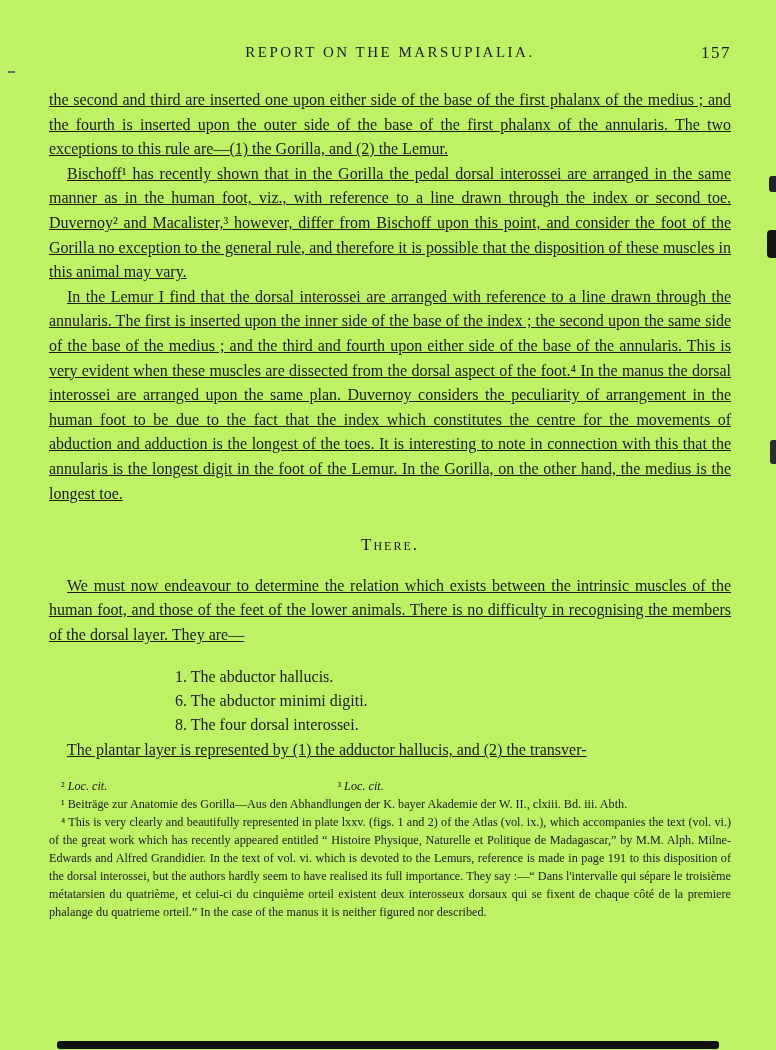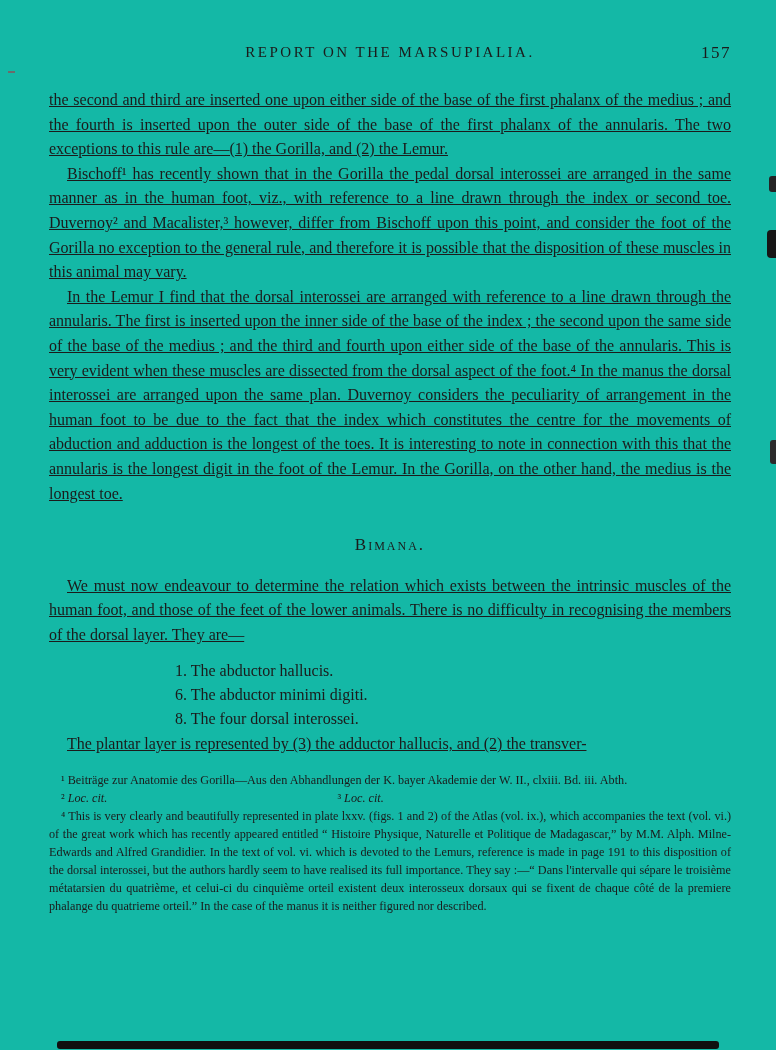--- a/index.html
+++ b/index.html
@@ -4,21 +4,21 @@
 <style>
   html, body { margin: 0; padding: 0; }
   body {
     width: 776px; height: 1050px;
     background: #f1efe9;
     font-family: "Liberation Serif", "DejaVu Serif", serif;
   }
   .page {
     position: relative;
     width: 776px; height: 1050px;
-    background: #14b8a6;
+    background: #bef264;
     overflow: hidden;
     color: #1b1b1b;
   }
   .content { position: absolute; left: 49px; top: 44px; width: 682px; }
 
   .running-head { position: relative; height: 22px; }
   .rh-title {
     display: block; text-align: center;
     font-size: 15px; letter-spacing: 2.5px;
   }
@@ -35,21 +35,21 @@
   .bodytext p { margin: 0; text-decoration: underline; }
   .indent { text-indent: 18px; }
 
   .section-heading {
     text-align: center;
     font-variant: small-caps;
     font-size: 17px; letter-spacing: 2px;
     margin: 27px 0 16px 0;
   }
 
-  .list { margin: 12px 0 2px 126px; }
+  .list { margin: 18px 0 2px 126px; }
   .list-item { line-height: 23.6px; font-size: 16px; text-align: left; }
 
   .footnotes {
     margin-top: 14px;
     font-size: 12.2px; line-height: 18px;
     text-align: justify;
   }
   .footnotes p { margin: 0; text-indent: 12px; }
   .it { font-style: italic; }
   .fn-gap { display: inline-block; width: 224px; }
@@ -70,42 +70,42 @@
     <div class="running-head">
       <span class="rh-title">REPORT ON THE MARSUPIALIA.</span>
       <span class="rh-pageno">157</span>
     </div>
 
     <div class="bodytext">
       <p>the second and third are inserted one upon either side of the base of the first phalanx of the medius ; and the fourth is inserted upon the outer side of the base of the first phalanx of the annularis.  The two exceptions to this rule are—(1) the Gorilla, and (2) the Lemur.</p>
       <p class="indent">Bischoff¹ has recently shown that in the Gorilla the pedal dorsal interossei are arranged in the same manner as in the human foot, viz., with reference to a line drawn through the index or second toe.  Duvernoy² and Macalister,³ however, differ from Bischoff upon this point, and consider the foot of the Gorilla no exception to the general rule, and therefore it is possible that the disposition of these muscles in this animal may vary.</p>
       <p class="indent">In the Lemur I find that the dorsal interossei are arranged with reference to a line drawn through the annularis.  The first is inserted upon the inner side of the base of the index ; the second upon the same side of the base of the medius ; and the third and fourth upon either side of the base of the annularis.  This is very evident when these muscles are dissected from the dorsal aspect of the foot.⁴  In the manus the dorsal interossei are arranged upon the same plan.  Duvernoy considers the peculiarity of arrangement in the human foot to be due to the fact that the index which constitutes the centre for the movements of abduction and adduction is the longest of the toes.  It is interesting to note in connection with this that the annularis is the longest digit in the foot of the Lemur.  In the Gorilla, on the other hand, the medius is the longest toe.</p>
 
-      <div class="section-heading">Bimana.</div>
+      <div class="section-heading">There.</div>
 
       <p class="indent">We must now endeavour to determine the relation which exists between the intrinsic muscles of the human foot, and those of the feet of the lower animals.  There is no difficulty in recognising the members of the dorsal layer.  They are—</p>
 
       <div class="list">
         <div class="list-item">1. The abductor hallucis.</div>
         <div class="list-item">6. The abductor minimi digiti.</div>
         <div class="list-item">8. The four dorsal interossei.</div>
       </div>
 
-      <p class="indent">The plantar layer is represented by (3) the adductor hallucis, and (2) the transver-</p>
+      <p class="indent">The plantar layer is represented by (1) the adductor hallucis, and (2) the transver-</p>
     </div>
 
     <div class="footnotes">
-      <p>¹ Beiträge zur Anatomie des Gorilla—Aus den Abhandlungen der K. bayer Akademie der W. II., clxiii. Bd. iii. Abth.</p>
       <p>
         <span>²</span>
         <span class="it">Loc. cit.</span>
         <span class="fn-gap"></span>
         <span>³</span>
         <span class="it">Loc. cit.</span>
       </p>
+      <p>¹ Beiträge zur Anatomie des Gorilla—Aus den Abhandlungen der K. bayer Akademie der W. II., clxiii. Bd. iii. Abth.</p>
       <p>⁴ This is very clearly and beautifully represented in plate lxxv. (figs. 1 and 2) of the Atlas (vol. ix.), which accompanies the text (vol. vi.) of the great work which has recently appeared entitled “ Histoire Physique, Naturelle et Politique de Madagascar,” by M.M. Alph. Milne-Edwards and Alfred Grandidier.  In the text of vol. vi. which is devoted to the Lemurs, reference is made in page 191 to this disposition of the dorsal interossei, but the authors hardly seem to have realised its full importance.  They say :—“ Dans l'intervalle qui sépare le troisième métatarsien du quatrième, et celui-ci du cinquième orteil existent deux interosseux dorsaux qui se fixent de chaque côté de la premiere phalange du quatrieme orteil.”  In the case of the manus it is neither figured nor described.</p>
     </div>
 
   </div>
 
   <div class="artifact bottom-bar"></div>
   <div class="artifact edge-mark-1"></div>
   <div class="artifact edge-mark-2"></div>
   <div class="artifact edge-mark-3"></div>
   <div class="artifact left-dash"></div>

